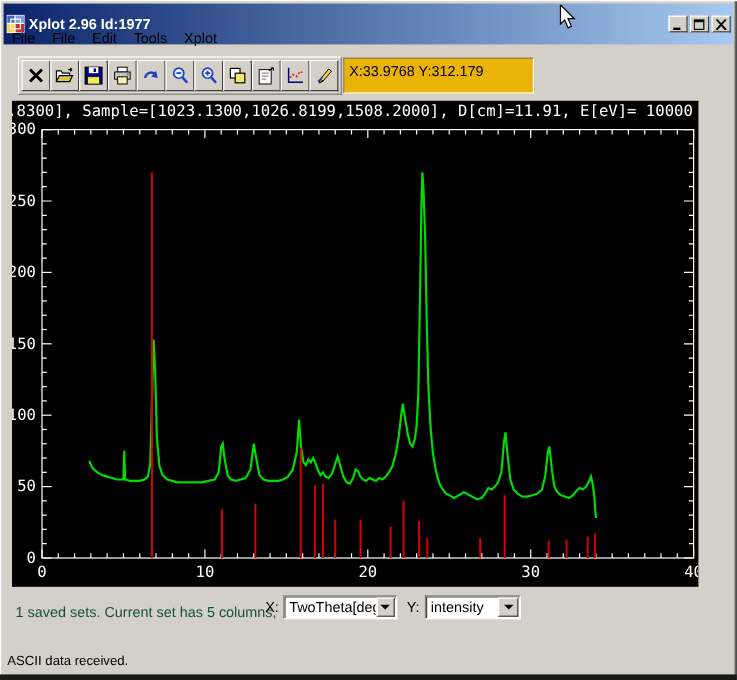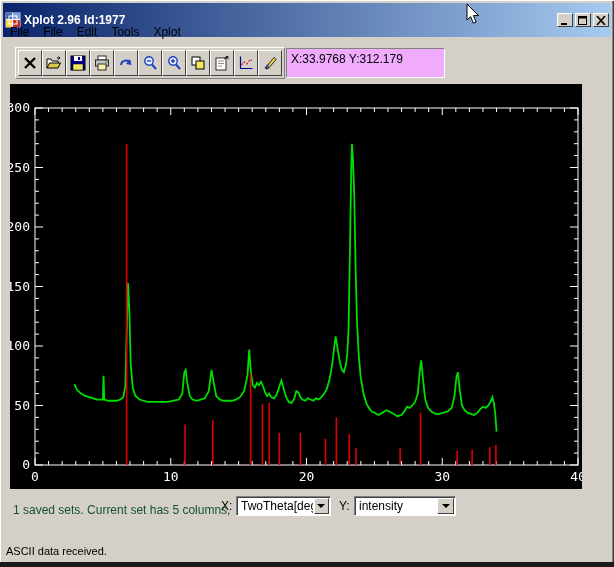--- a/index.html
+++ b/index.html
@@ -26,21 +26,21 @@
 
   
   .toolbar { position:absolute; left:15px; top:47px; width:270px; height:32px;
              border:1px solid; border-color:#ffffff #808080 #808080 #ffffff;
              display:flex; align-items:center; padding:2px; background:#d4d0c8; }
   .tbtn { width:24px; height:26px; background:#d4d0c8; border:1px solid;
           border-color:#ffffff #404040 #404040 #ffffff; display:flex; align-items:center; justify-content:center; }
   .tbtn svg { display:block; }
   .coordbox { position:absolute; left:286px; top:48px; width:159px; height:30px;
               border:1px solid; border-color:#808080 #ffffff #ffffff #808080;
-              background:#f0abfc; font-size:12px; color:#000; padding:3px 4px; }
+              background:#eab308; font-size:12px; color:#000; padding:3px 4px; }
 
   
   .plotarea { position:absolute; left:10px; top:84px; width:572px; height:405px; background:#000000; overflow:hidden; }
   .plot-header { position:absolute; left:-4px; top:2px; white-space:pre; color:#ffffff;
                  font-family:"DejaVu Sans Mono", monospace; font-size:13px; }
   .plotarea svg { position:absolute; left:0; top:0; }
 
   
   .saved-sets { position:absolute; left:13px; top:503px; font-size:12px; color:#14532d; }
   .axis-label { position:absolute; font-size:12px; color:#000; }
@@ -172,20 +172,21 @@
       <svg width="16" height="16" viewBox="0 0 16 16">
         <path d="M4 14 L5 10.8 L12 2.5 L14.2 4.3 L7.2 12.6 Z" fill="#f0d040" stroke="#000" stroke-width="0.8"></path>
         <path d="M4 14 L5 10.8 L7.2 12.6 Z" fill="#e0b080" stroke="#000" stroke-width="0.8"></path>
         <path d="M3 13 L7 9" stroke="#2040c0" stroke-width="1.2"></path>
         </svg>
     </div>
   </div>
   <div class="coordbox">X:33.9768 Y:312.179</div>
 
   <div class="plotarea">
+    <div class="plot-header">.8300], Sample=[1023.1300,1026.8199,1508.2000], D[cm]=11.91, E[eV]= 10000</div>
     <svg width="572" height="405" viewBox="0 0 572 405">
         <rect x="25" y="24" width="543" height="357" fill="none" stroke="#ffffff" stroke-width="1"></rect>
         <line x1="25" y1="381" x2="25" y2="374" stroke="#ffffff" stroke-width="1"></line>
         <line x1="25" y1="24" x2="25" y2="31" stroke="#ffffff" stroke-width="1"></line>
         <line x1="38.575" y1="381" x2="38.575" y2="377" stroke="#ffffff" stroke-width="1"></line>
         <line x1="38.575" y1="24" x2="38.575" y2="28" stroke="#ffffff" stroke-width="1"></line>
         <line x1="52.15" y1="381" x2="52.15" y2="377" stroke="#ffffff" stroke-width="1"></line>
         <line x1="52.15" y1="24" x2="52.15" y2="28" stroke="#ffffff" stroke-width="1"></line>
         <line x1="65.725" y1="381" x2="65.725" y2="377" stroke="#ffffff" stroke-width="1"></line>
         <line x1="65.725" y1="24" x2="65.725" y2="28" stroke="#ffffff" stroke-width="1"></line>
@@ -361,21 +362,21 @@
 
   <div class="saved-sets">1  saved sets. Current set has  5  columns,</div>
   <span class="axis-label" style="left:221px; top:499px;">X:</span>
   <div class="combo" style="left:236px; top:496px; width:95px;">
     <span class="combo-text">TwoTheta[deg]</span>
     <span class="drop">
         <span class="arrow"></span>
       </span>
   </div>
   <span class="axis-label" style="left:339px; top:499px;">Y:</span>
-  <div class="combo" style="left:354px; top:496px; width:102px;">
+  <div class="combo" style="left:354px; top:496px; width:80px;">
     <span class="combo-text">intensity</span>
     <span class="drop">
         <span class="arrow"></span>
       </span>
   </div>
 
   <div class="statusbar-text">ASCII data received.</div>
   <div class="bottom-strip"></div>
 
   <svg class="cursor" width="14" height="21" viewBox="0 0 14 21">

